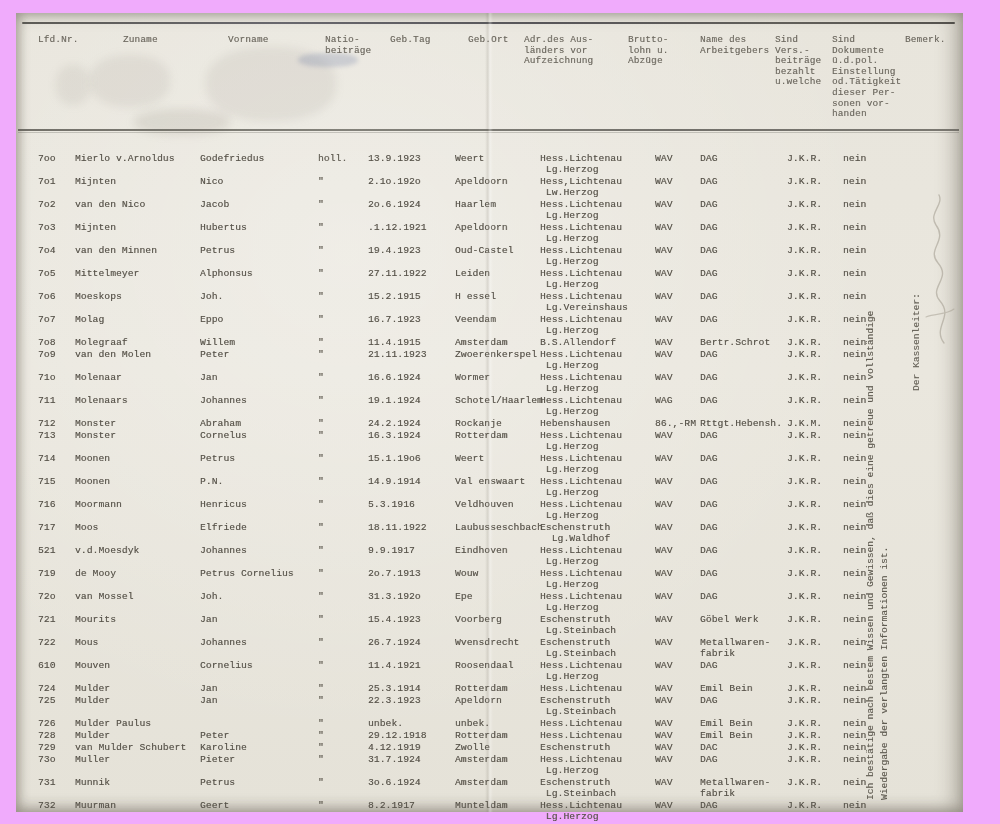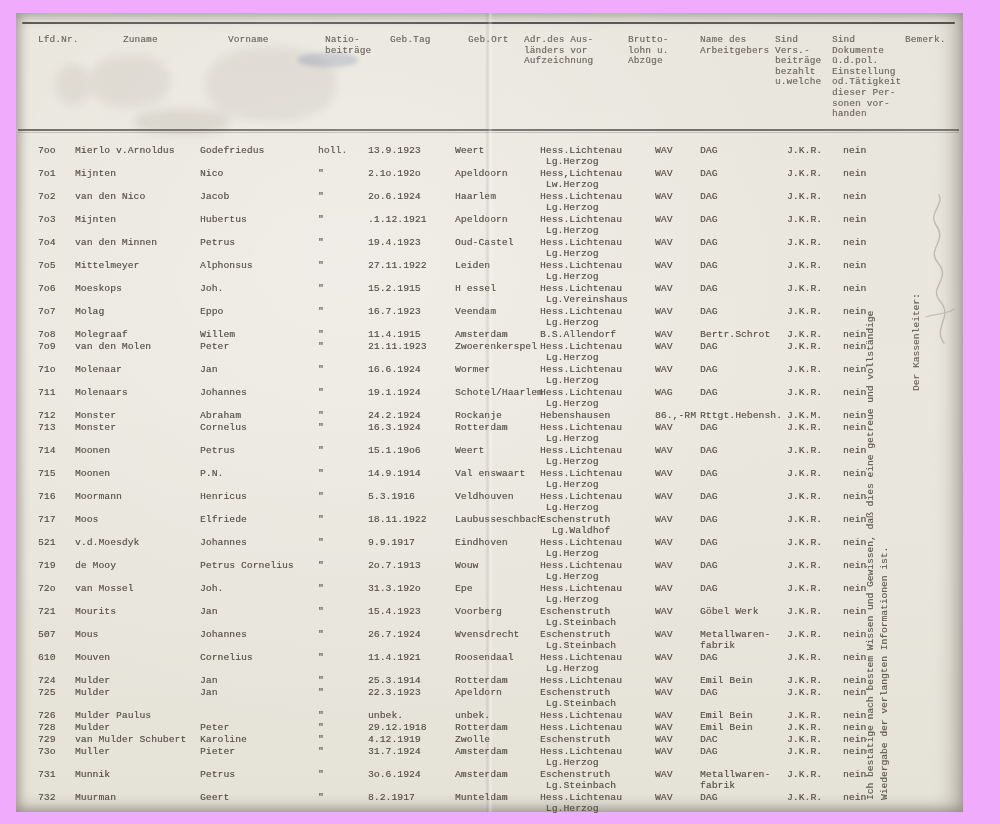--- a/index.html
+++ b/index.html
@@ -19,21 +19,21 @@
   .headrule:after{content:"";position:absolute;left:0;right:0;top:3px;height:1px;
             background:rgba(90,88,80,.35);}
   .crease{position:absolute;left:469px;top:0;bottom:0;width:8px;
           background:linear-gradient(90deg,rgba(0,0,0,0),rgba(110,104,92,.16) 35%,rgba(255,255,255,.30) 62%,rgba(0,0,0,0));}
   .thead{position:absolute;left:0;top:22px;width:100%;height:96px;}
   .hcell{position:absolute;white-space:pre-line;font-size:9.3px;line-height:10.6px;
          color:#6d6960;letter-spacing:.2px;text-shadow:.3px .3px .5px rgba(100,95,85,.45);}
   .hc0{left:22px}.hc1{left:107px}.hc2{left:212px}.hc3{left:309px}.hc4{left:374px}
   .hc5{left:452px}.hc6{left:508px}.hc7{left:612px}.hc8{left:684px}.hc9{left:759px}
   .hc10{left:816px}.hc11{left:889px}
-  .tbody{position:absolute;left:0;top:132px;width:100%;}
+  .tbody{position:absolute;left:0;top:140px;width:100%;}
   .row{display:grid;grid-template-columns:37px 125px 118px 50px 87px 85px 115px 45px 87px 56px 52px 1fr;
        padding-left:22px;margin-bottom:1px;}
   .cell{white-space:pre;font-size:9.6px;line-height:11px;color:#57534a;letter-spacing:.1px;
         text-shadow:.3px .3px .5px rgba(85,80,70,.5);overflow:visible;}
   .c-nat{color:#615d53;font-family:Liberation Mono, monospace;}
   .vtext{position:absolute;transform-origin:left bottom;transform:rotate(-90deg);
          white-space:pre;font-size:9.6px;line-height:11px;color:#5f5b51;
          text-shadow:.3px .3px .5px rgba(95,90,80,.45);}
   .v1{left:860px;bottom:12px;}
   .v2{left:874px;bottom:12px;}
@@ -412,21 +412,21 @@
           <div class="cell c-geb_ort">Voorberg</div>
           <div class="cell c-adresse">Eschenstruth
  Lg.Steinbach</div>
           <div class="cell c-lohn">WAV</div>
           <div class="cell c-arbeitgeber">Göbel Werk</div>
           <div class="cell c-vers">J.K.R.</div>
           <div class="cell c-dok">nein</div>
           <div class="cell c-bemerk"></div>
         </div>
         <div class="row">
-          <div class="cell c-nr">507</div>
+          <div class="cell c-nr">722</div>
           <div class="cell c-zuname">Mous</div>
           <div class="cell c-vorname">Johannes</div>
           <div class="cell c-nat">"</div>
           <div class="cell c-geb_tag">26.7.1924</div>
           <div class="cell c-geb_ort">Wvensdrecht</div>
           <div class="cell c-adresse">Eschenstruth
  Lg.Steinbach</div>
           <div class="cell c-lohn">WAV</div>
           <div class="cell c-arbeitgeber">Metallwaren-
 fabrik</div>

